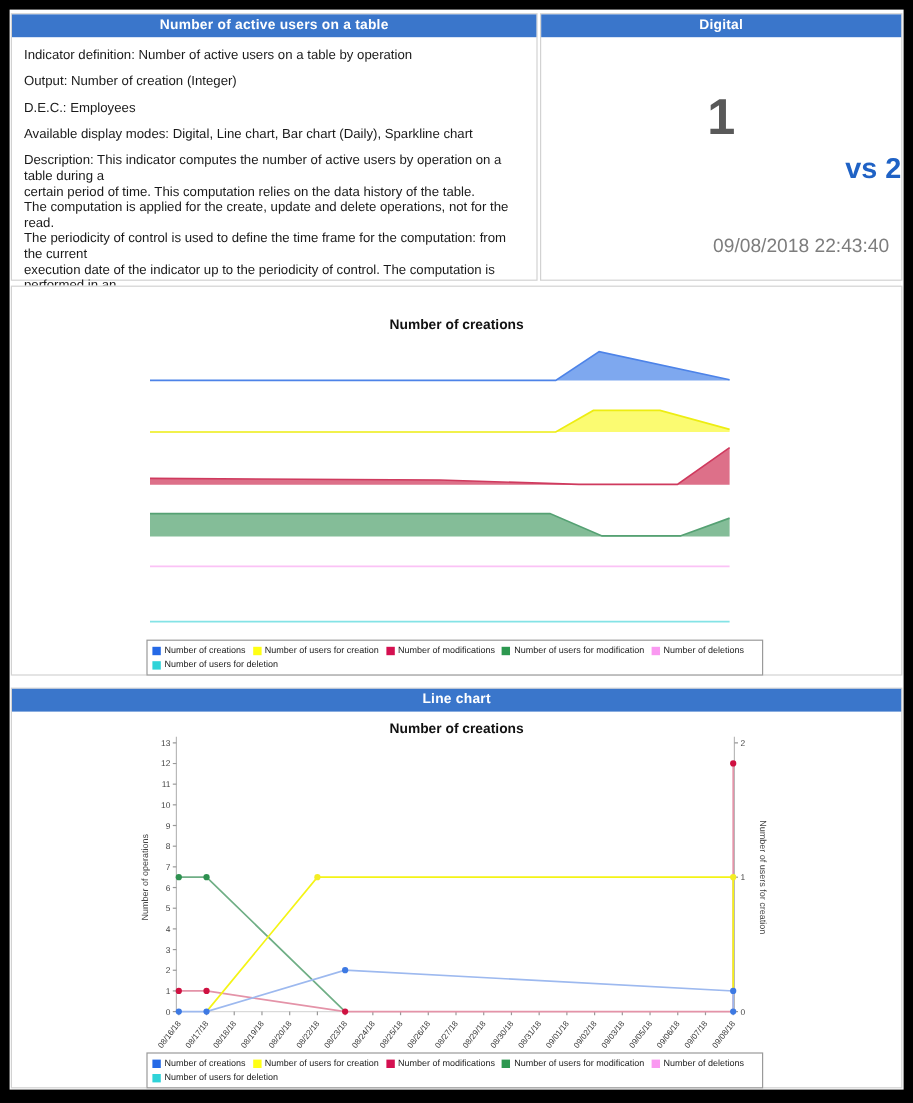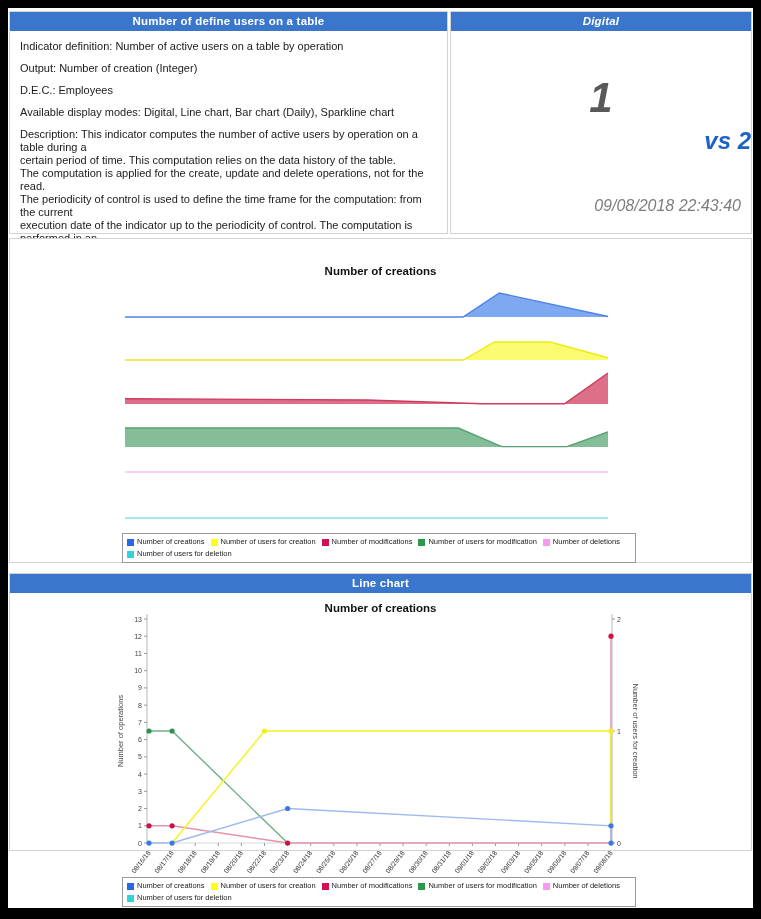--- a/index.html
+++ b/index.html
@@ -3,23 +3,23 @@
 <meta charset="utf-8">
 <style>
   html,body{margin:0;padding:0;background:#000;}
   .frame{position:relative;width:761px;height:919px;background:#000;overflow:hidden;
          font-family:"Liberation Sans",sans-serif;}
   .inner{position:absolute;left:8px;top:8px;width:745px;height:900px;background:#fff;}
   .panel{position:absolute;background:#fff;border:1px solid #d2d2d2;box-sizing:border-box;}
   .panel-header{height:19px;background:#3a76cb;color:#fff;font-size:11.5px;font-weight:bold;
                 text-align:center;line-height:19px;letter-spacing:.2px;}
   #indicator-panel{left:1px;top:3px;width:439px;height:223px;}
-  #digital-panel{left:442px;top:3px;width:302px;height:223px;font-style:italic;}
+  #digital-panel{left:442px;top:3px;width:302px;height:223px;}
   #sparkline-panel{left:1px;top:230px;width:743px;height:325px;}
-  #line-panel{left:1px;top:565px;width:743px;height:278px;}
+  #line-panel{left:1px;top:565px;width:743px;height:334px;}
   .indicator-body{padding:9px 10px 0 10px;font-size:11px;color:#1a1a1a;}
   .field-line{line-height:13px;margin-bottom:9px;}
   .description{white-space:pre-line;line-height:13px;margin-top:8px;}
   .digital-body{position:relative;height:202px;}
   .big-value{text-align:center;padding-top:46px;font-size:42px;line-height:1;font-weight:bold;color:#595959;}
   .vs-value{text-align:right;margin-top:8px;font-size:24px;font-weight:bold;color:#1f62c5;}
   .timestamp{position:absolute;right:10px;top:166px;font-size:16px;color:#7d7d7d;}
   .chart-title{position:absolute;left:0;width:100%;text-align:center;font-size:11.5px;
                font-weight:bold;color:#111;}
   #sparkline-panel .chart-title{top:26px;}
@@ -35,21 +35,21 @@
   .legend-swatch{display:inline-block;width:7px;height:7px;margin-right:3px;}
   svg text{font-family:"Liberation Sans",sans-serif;}
 </style>
 </head>
 <body>
 
 <div class="frame">
   <div class="inner">
 
     <div class="panel" id="indicator-panel">
-      <div class="panel-header">Number of define users on a table</div>
+      <div class="panel-header">Number of active users on a table</div>
       <div class="indicator-body">
         <div>
             <div class="field-line">Indicator definition: Number of active users on a table by operation</div>
             <div class="field-line">Output: Number of creation (Integer)</div>
             <div class="field-line">D.E.C.: Employees</div>
             <div class="field-line">Available display modes: Digital, Line chart, Bar chart (Daily), Sparkline chart</div>
           </div>
         <div class="description">Description: This indicator computes the number of active users by operation on a table during a
 certain period of time. This computation relies on the data history of the table.
 The computation is applied for the create, update and delete operations, not for the read.

